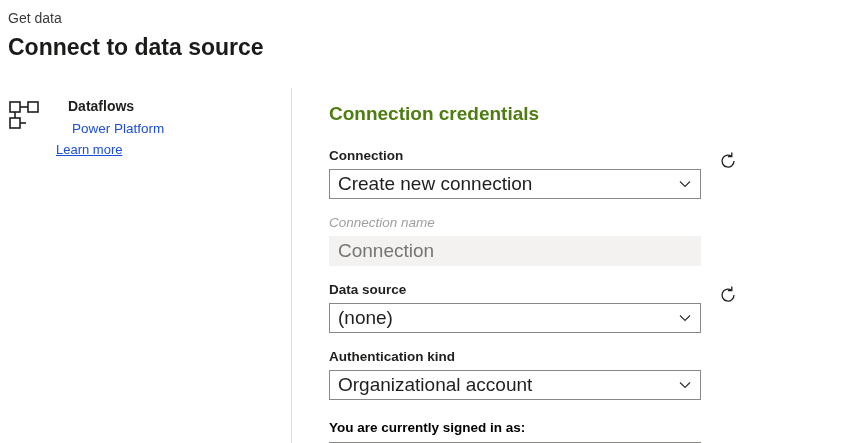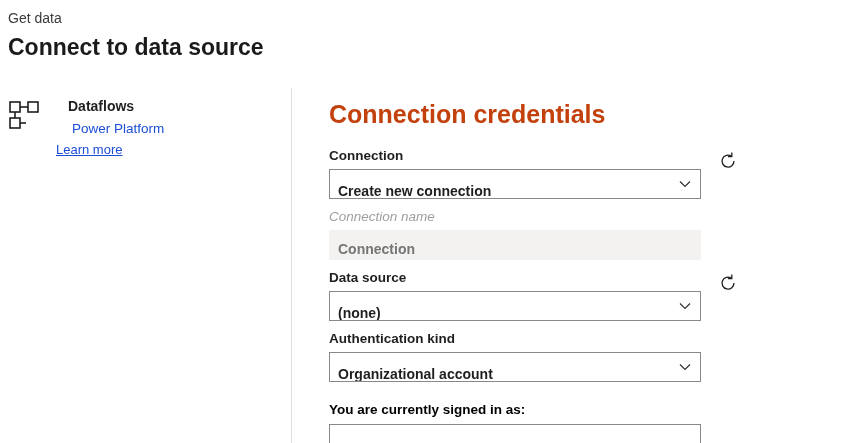--- a/index.html
+++ b/index.html
@@ -96,57 +96,56 @@
     cursor: pointer;
   }
   
   .cred-panel {
     position: absolute;
     left: 329px;
     top: 100px;
     width: 420px;
   }
   .section-title {
-    font-size: 25px;
-    font-weight: bold;
-    color: #c2410c;
+    font-size: 19px;
+    font-weight: bold;
+    color: #4d7c0f;
     line-height: 28px;
     margin: 0 0 18px 0;
   }
   .field-label {
     font-size: 13.5px;
     font-weight: bold;
     color: #201f1e;
     line-height: 19px;
     margin-bottom: 4px;
   }
   .field-label.disabled {
     color: #a19f9d;
     font-weight: normal;
     font-style: italic;
   }
   .field-row {
     position: relative;
-    margin-bottom: 8px;
+    margin-bottom: 14px;
   }
   .control {
     position: relative;
     width: 372px;
     height: 30px;
     box-sizing: border-box;
     border: 1px solid #8a8886;
     background: #ffffff;
-    font-size: 14px;
+    font-size: 19px;
     color: #201f1e;
     line-height: 28px;
-    padding: 7px 30px 0 8px;
+    padding: 0 30px 0 8px;
     white-space: nowrap;
     overflow: hidden;
     text-overflow: ellipsis;
-    font-weight: bold;
   }
   .control.disabled {
     background: #f3f2f1;
     border: 1px solid #f3f2f1;
     color: #a19f9d;
   }
   .chevron {
     position: absolute;
     right: 8px;
     top: 0;

